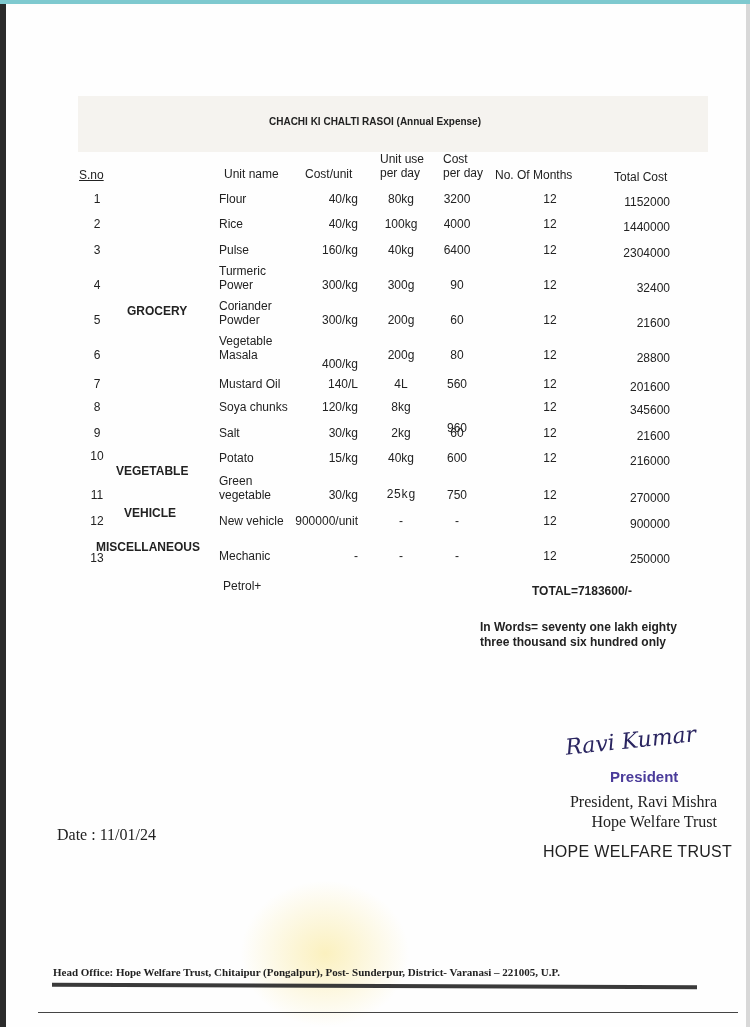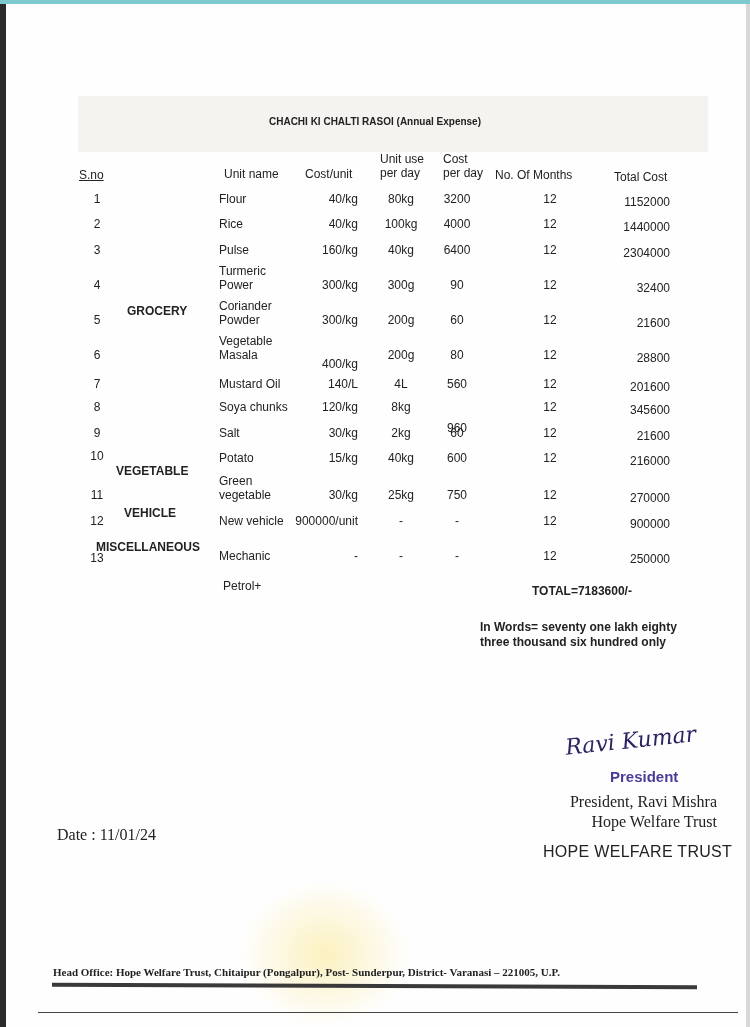--- a/index.html
+++ b/index.html
@@ -125,21 +125,21 @@
     <div class="t " style="left:219px;top:451px;">Potato</div>
     <div class="t r" style="left:280px;width:78px;top:451px;">15/kg</div>
     <div class="t c" style="left:380px;width:42px;top:451px;">40kg</div>
     <div class="t c" style="left:436px;width:42px;top:451px;">600</div>
     <div class="t c" style="left:530px;width:40px;top:451px;">12</div>
     <div class="t r" style="left:610px;width:60px;top:454px;">216000</div>
     <div class="t c" style="left:84px;width:26px;top:488px;">11</div>
     <div class="t " style="left:219px;top:474px;">Green</div>
     <div class="t " style="left:219px;top:488px;">vegetable</div>
     <div class="t r" style="left:280px;width:78px;top:488px;">30/kg</div>
-    <div class="t c" style="left:380px;width:42px;top:488px;">25kg</div>
+    <div class="t c" style="left:380px;width:42px;top:488px;font-family:Liberation Mono, monospace;">25kg</div>
     <div class="t c" style="left:436px;width:42px;top:488px;">750</div>
     <div class="t c" style="left:530px;width:40px;top:488px;">12</div>
     <div class="t r" style="left:610px;width:60px;top:491px;">270000</div>
     <div class="t c" style="left:84px;width:26px;top:514px;">12</div>
     <div class="t " style="left:219px;top:514px;">New vehicle</div>
     <div class="t r" style="left:280px;width:78px;top:514px;">900000/unit</div>
     <div class="t c" style="left:380px;width:42px;top:514px;">-</div>
     <div class="t c" style="left:436px;width:42px;top:514px;">-</div>
     <div class="t c" style="left:530px;width:40px;top:514px;">12</div>
     <div class="t r" style="left:610px;width:60px;top:517px;">900000</div>

